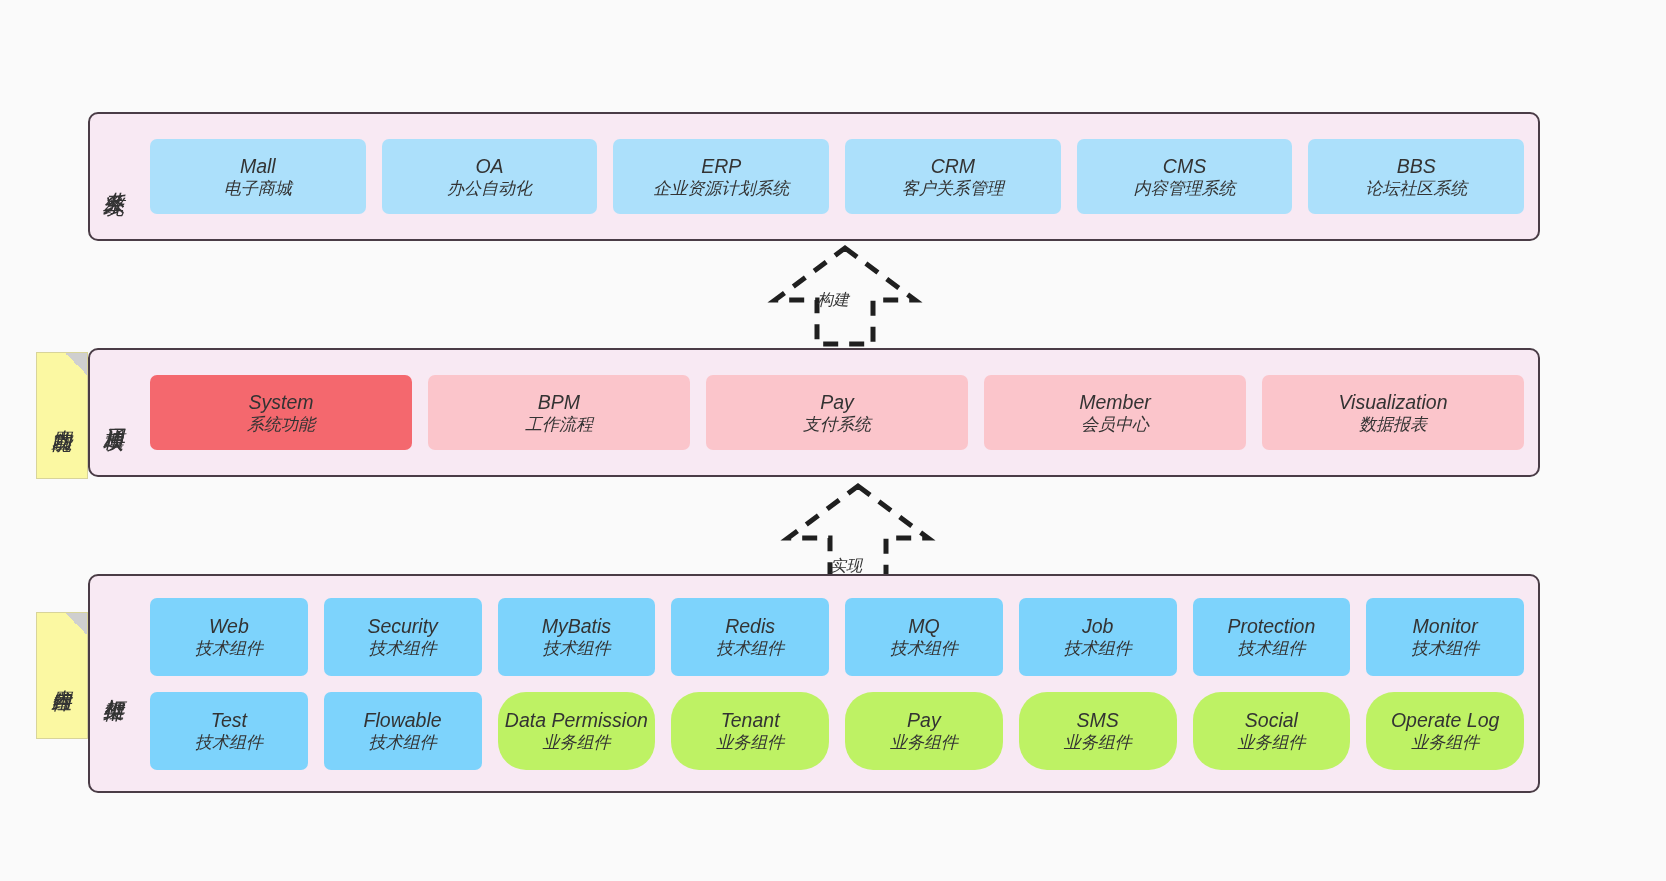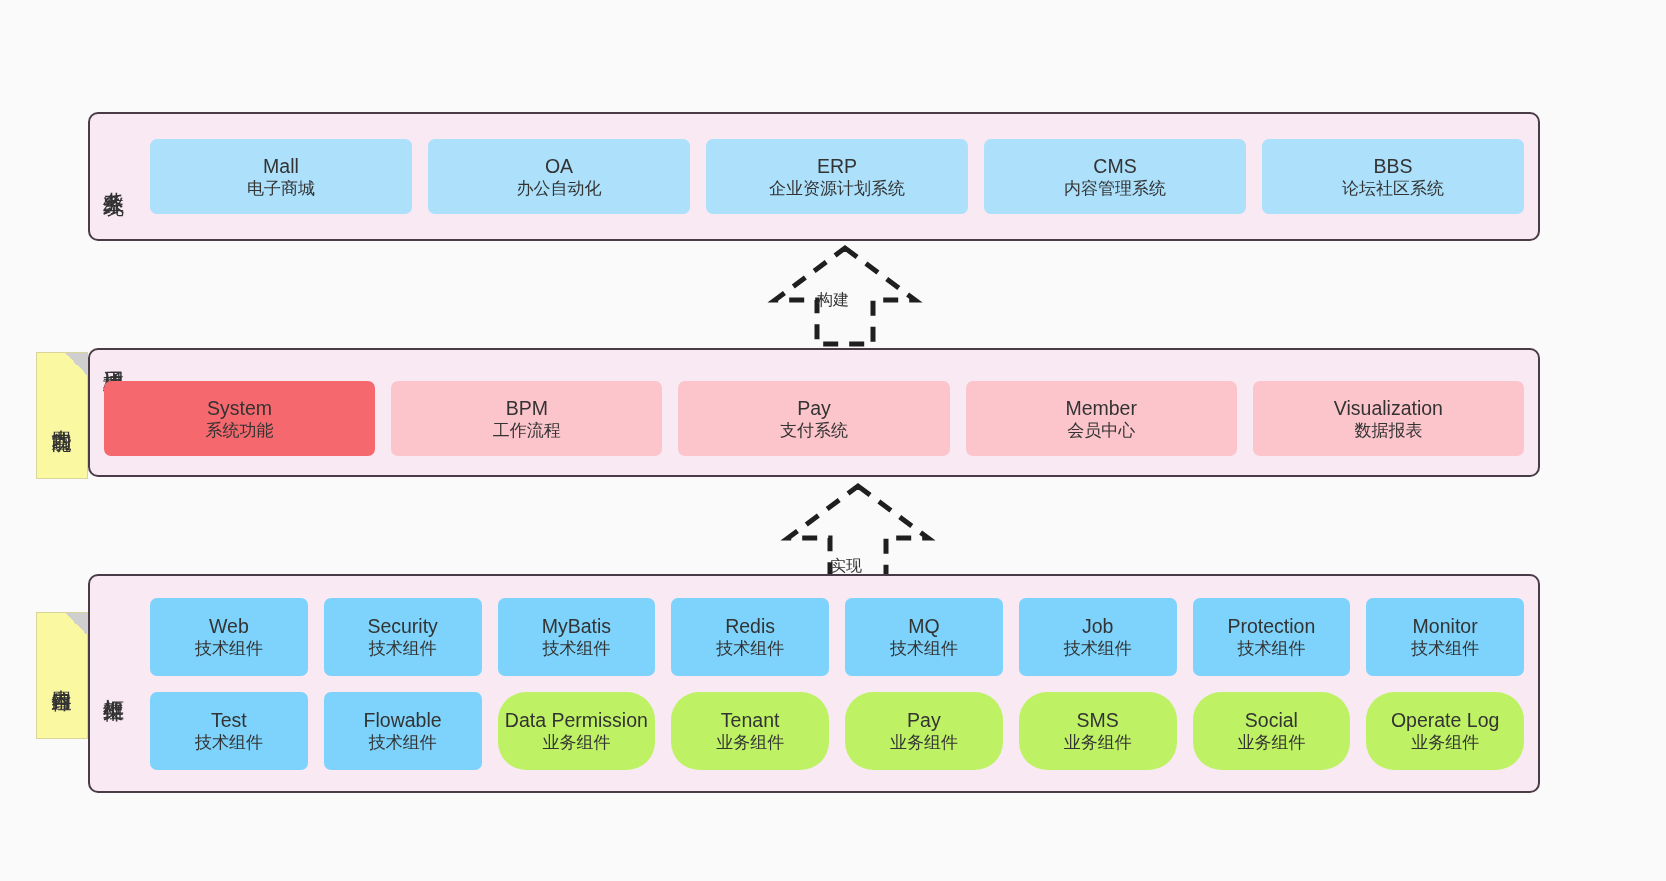--- a/index.html
+++ b/index.html
@@ -3,21 +3,21 @@
 <meta charset="utf-8">
 <style>
   * { box-sizing: border-box; margin: 0; padding: 0; }
   html, body {
     width: 1666px; height: 881px;
     background: #fafafa;
     font-family: "Liberation Sans", "DejaVu Sans", sans-serif;
     color: #333333;
     overflow: hidden;
   }
-  #stage { position: relative; width: 1666px; height: 673px; }
+  #stage { position: relative; width: 1666px; height: 673px; font-style: italic; }
 
   
   .layer {
     position: absolute;
     background: #f8e9f3;
     border: 2.5px solid #4a3c46;
     border-radius: 10px;
     display: flex;
     align-items: stretch;
   }
@@ -64,21 +64,21 @@
 
   
   .c-blue      { background: #ace0fb; }
   .c-red       { background: #f4686e; }
   .c-pink      { background: #fbc5cb; }
   .c-green     { background: #7dd3fc; }
   .c-lightgreen{ background: #bef264; border-radius: 28px; }
 
   
   #layer-business { left: 88px;  top: 112px; width: 1452px; height: 129px; }
-  #layer-common   { left: 88px;  top: 348px; width: 1452px; height: 129px; flex-direction: column; }
+  #layer-common   { left: 88px;  top: 348px; width: 1452px; height: 129px; }
   #layer-framework{ left: 88px;  top: 574px; width: 1452px; height: 219px; }
 
   #layer-business  .layer-body .cell,
   #layer-common    .layer-body .cell { height: 75px; }
   #layer-framework .layer-body .cell { height: 78px; }
 
   
   .note {
     position: absolute;
     width: 52px;
@@ -137,20 +137,24 @@
         </div>
         <div class="cell c-blue">
           <span class="en">OA</span>
           <span class="cn">办公自动化</span>
         </div>
         <div class="cell c-blue">
           <span class="en">ERP</span>
           <span class="cn">企业资源计划系统</span>
         </div>
         <div class="cell c-blue">
+          <span class="en">CRM</span>
+          <span class="cn">客户关系管理</span>
+        </div>
+        <div class="cell c-blue">
           <span class="en">CMS</span>
           <span class="cn">内容管理系统</span>
         </div>
         <div class="cell c-blue">
           <span class="en">BBS</span>
           <span class="cn">论坛社区系统</span>
         </div>
       </div>
     </div>
   </div>

